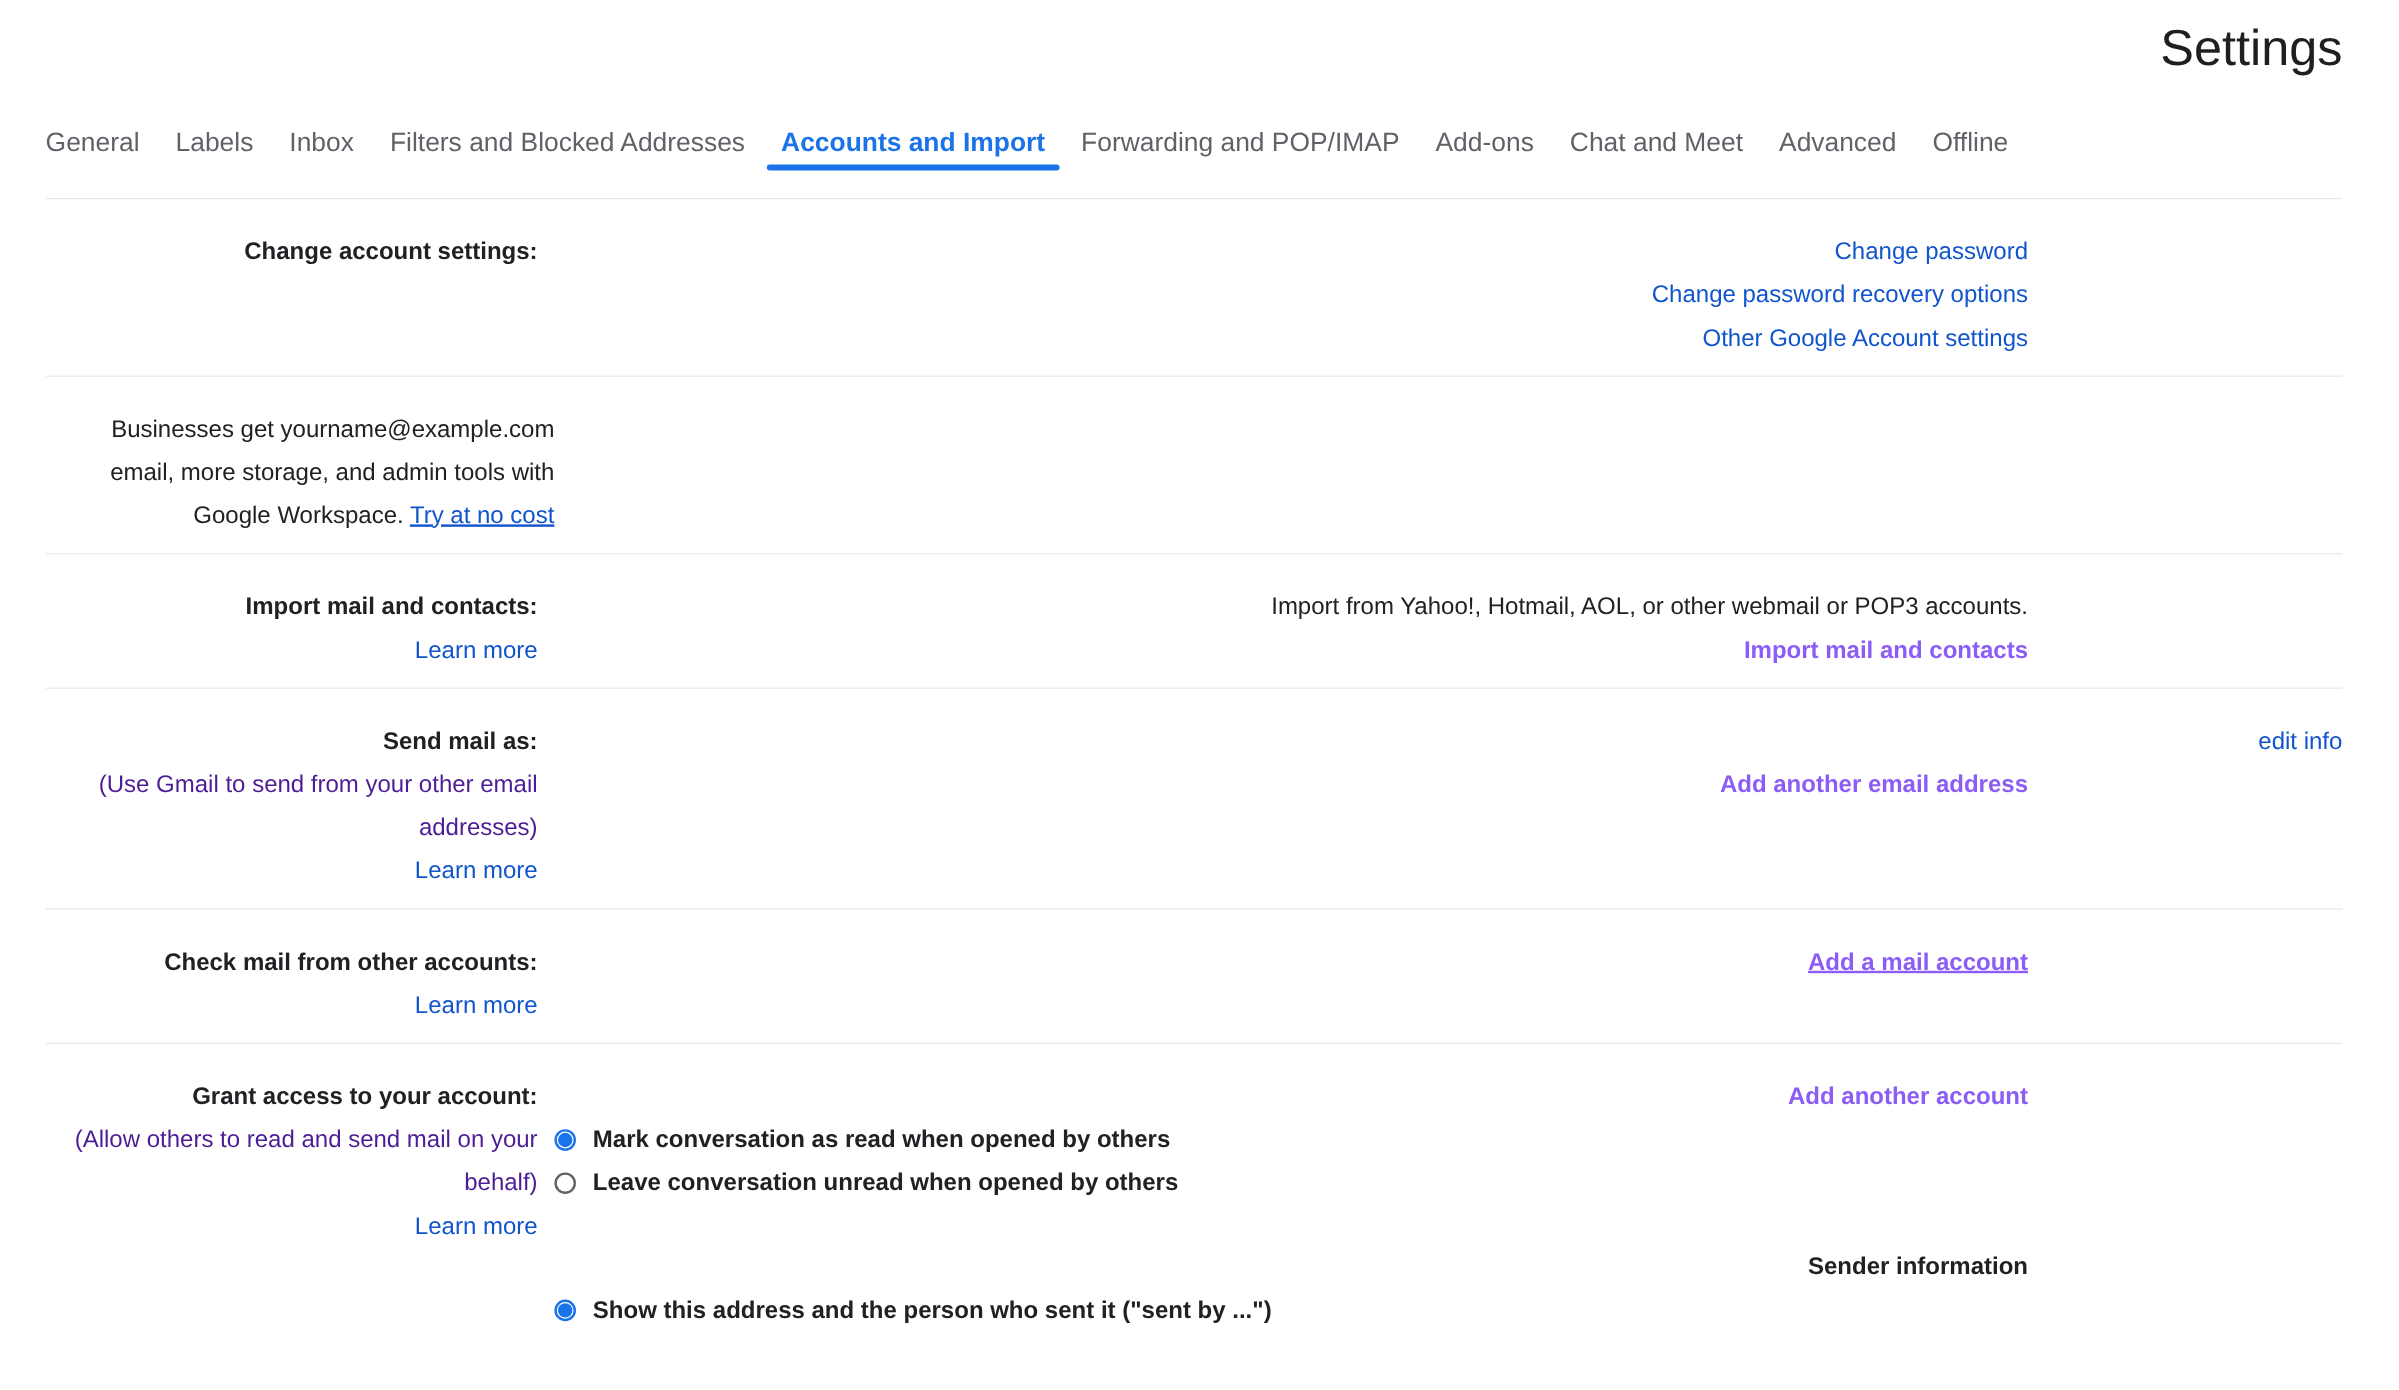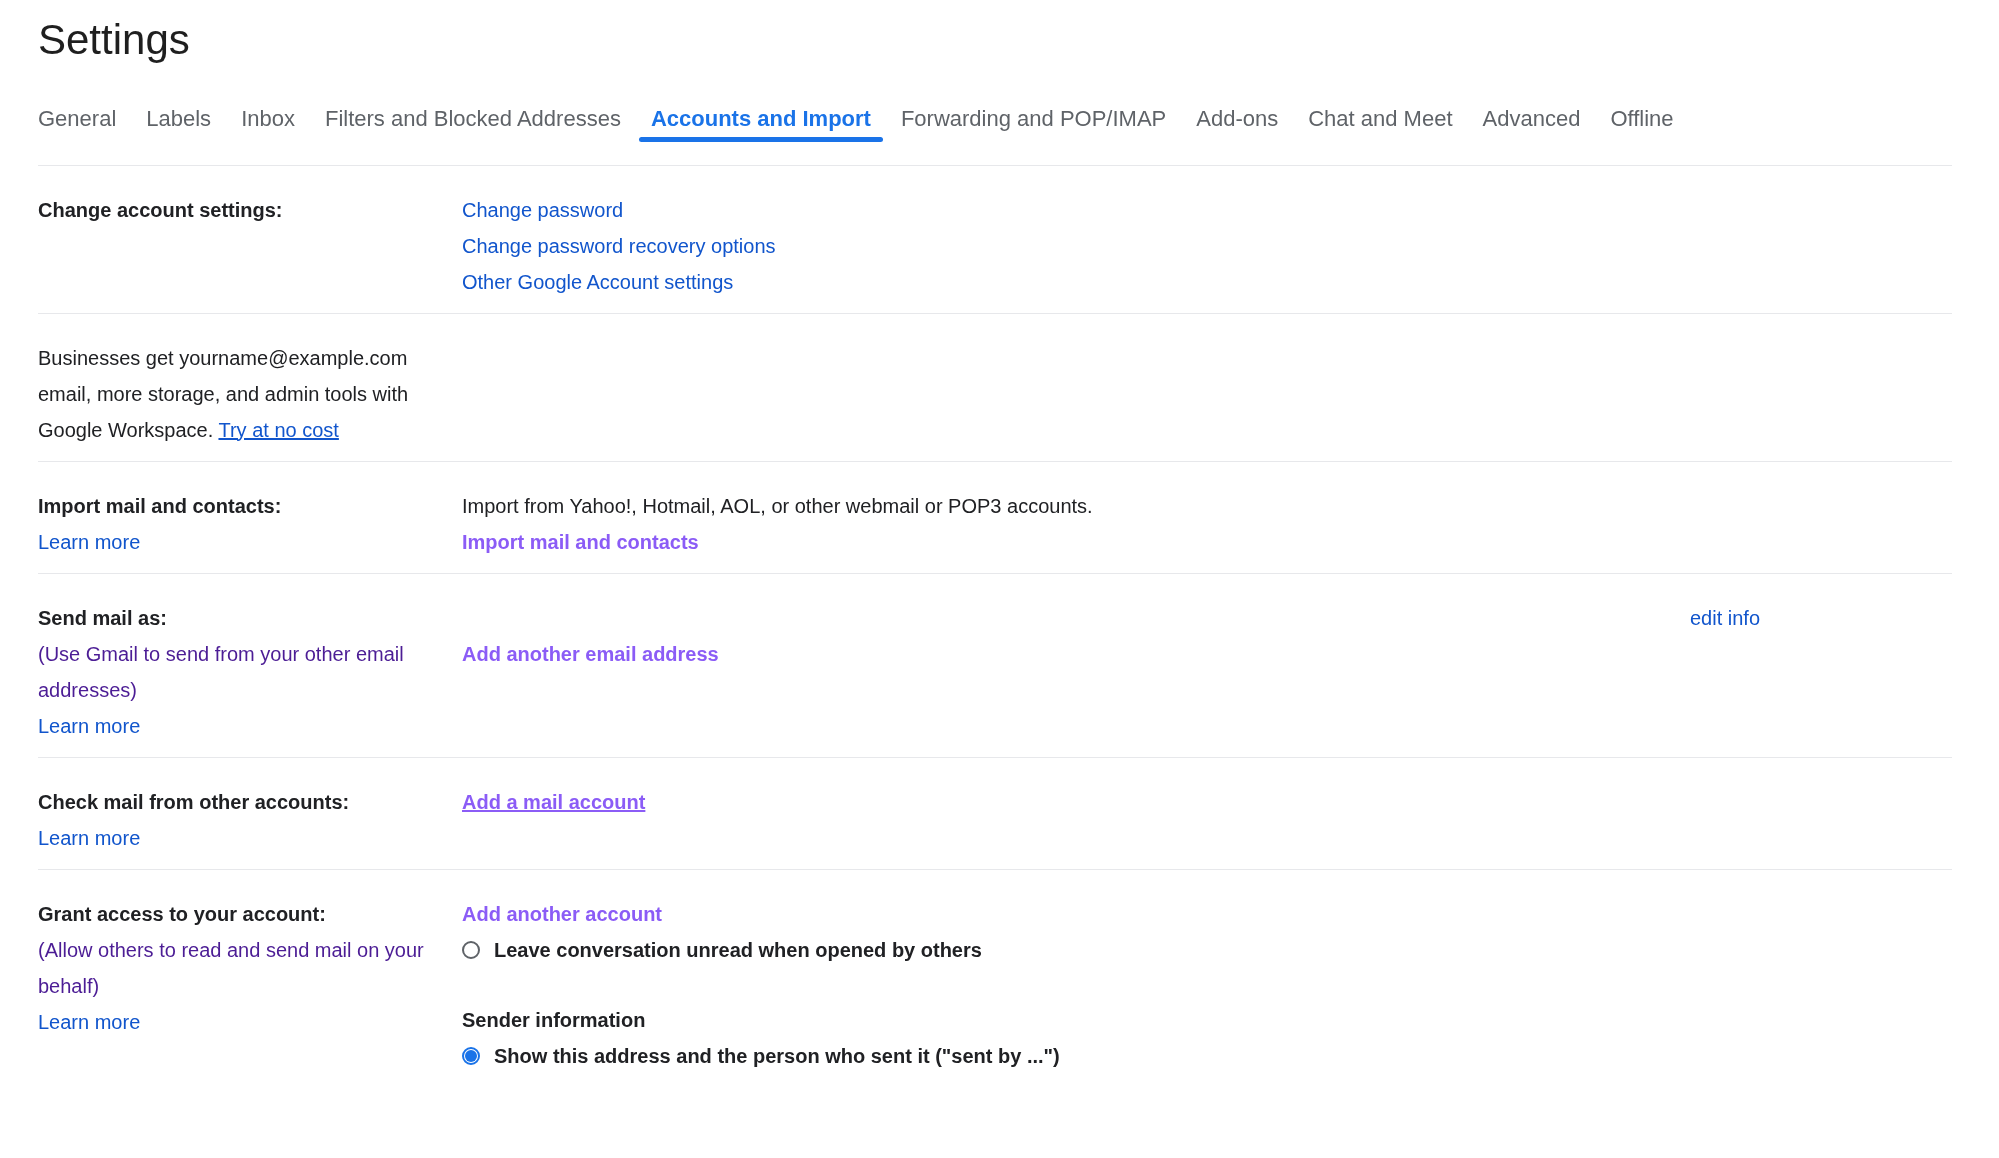--- a/index.html
+++ b/index.html
@@ -7,20 +7,21 @@
   body {
     font-family: "Liberation Sans", "DejaVu Sans", sans-serif;
     color: #202124;
   }
   .page {
     width: 1999px;
     height: 1158px;
     overflow: hidden;
     background: #ffffff;
     padding: 0 47px 0 38px;
+    text-align: right;
   }
   .title {
     font-size: 42px;
     font-weight: 400;
     color: #1f1f1f;
     margin: 0;
     padding-top: 14px;
     line-height: 1.25;
   }
   
@@ -159,20 +160,24 @@
       </div>
       <div class="section-row sec-grant-access-to-your-account">
         <div class="cell-label">
           <div class="lbl-bold">Grant access to your account:</div>
           <div class="lbl-plain">(Allow others to read and send mail on your behalf)</div>
           <div class="lbl-link">Learn more</div>
         </div>
         <div class="cell-body">
           <div class="b-link bold-link">Add another account</div>
           <div class="radio-row">
+            <span class="radio checked"></span>
+            <span class="radio-label">Mark conversation as read when opened by others</span>
+          </div>
+          <div class="radio-row">
             <span class="radio"></span>
             <span class="radio-label">Leave conversation unread when opened by others</span>
           </div>
           <div class="b-heading">Sender information</div>
           <div class="radio-row">
             <span class="radio checked"></span>
             <span class="radio-label">Show this address and the person who sent it ("sent by ...")</span>
           </div>
         </div>
         <div class="cell-right"></div>

